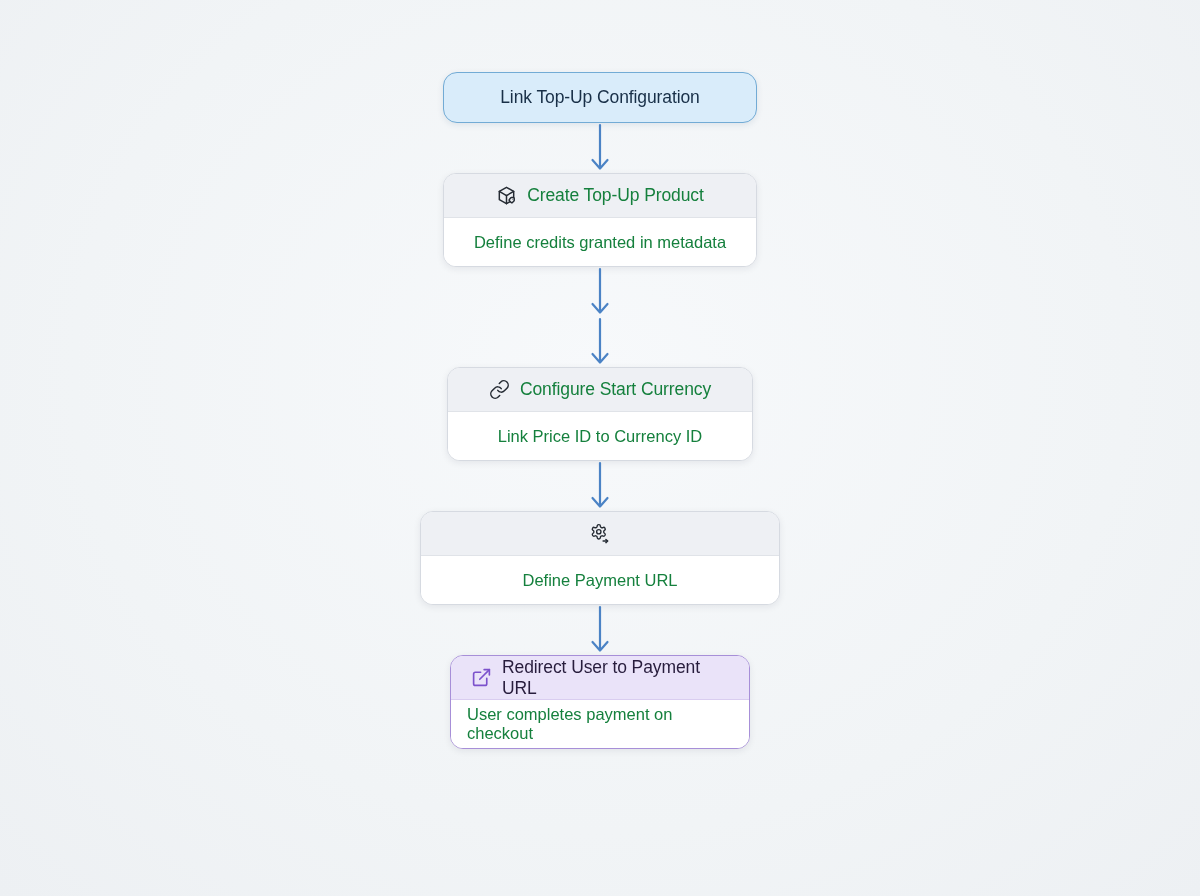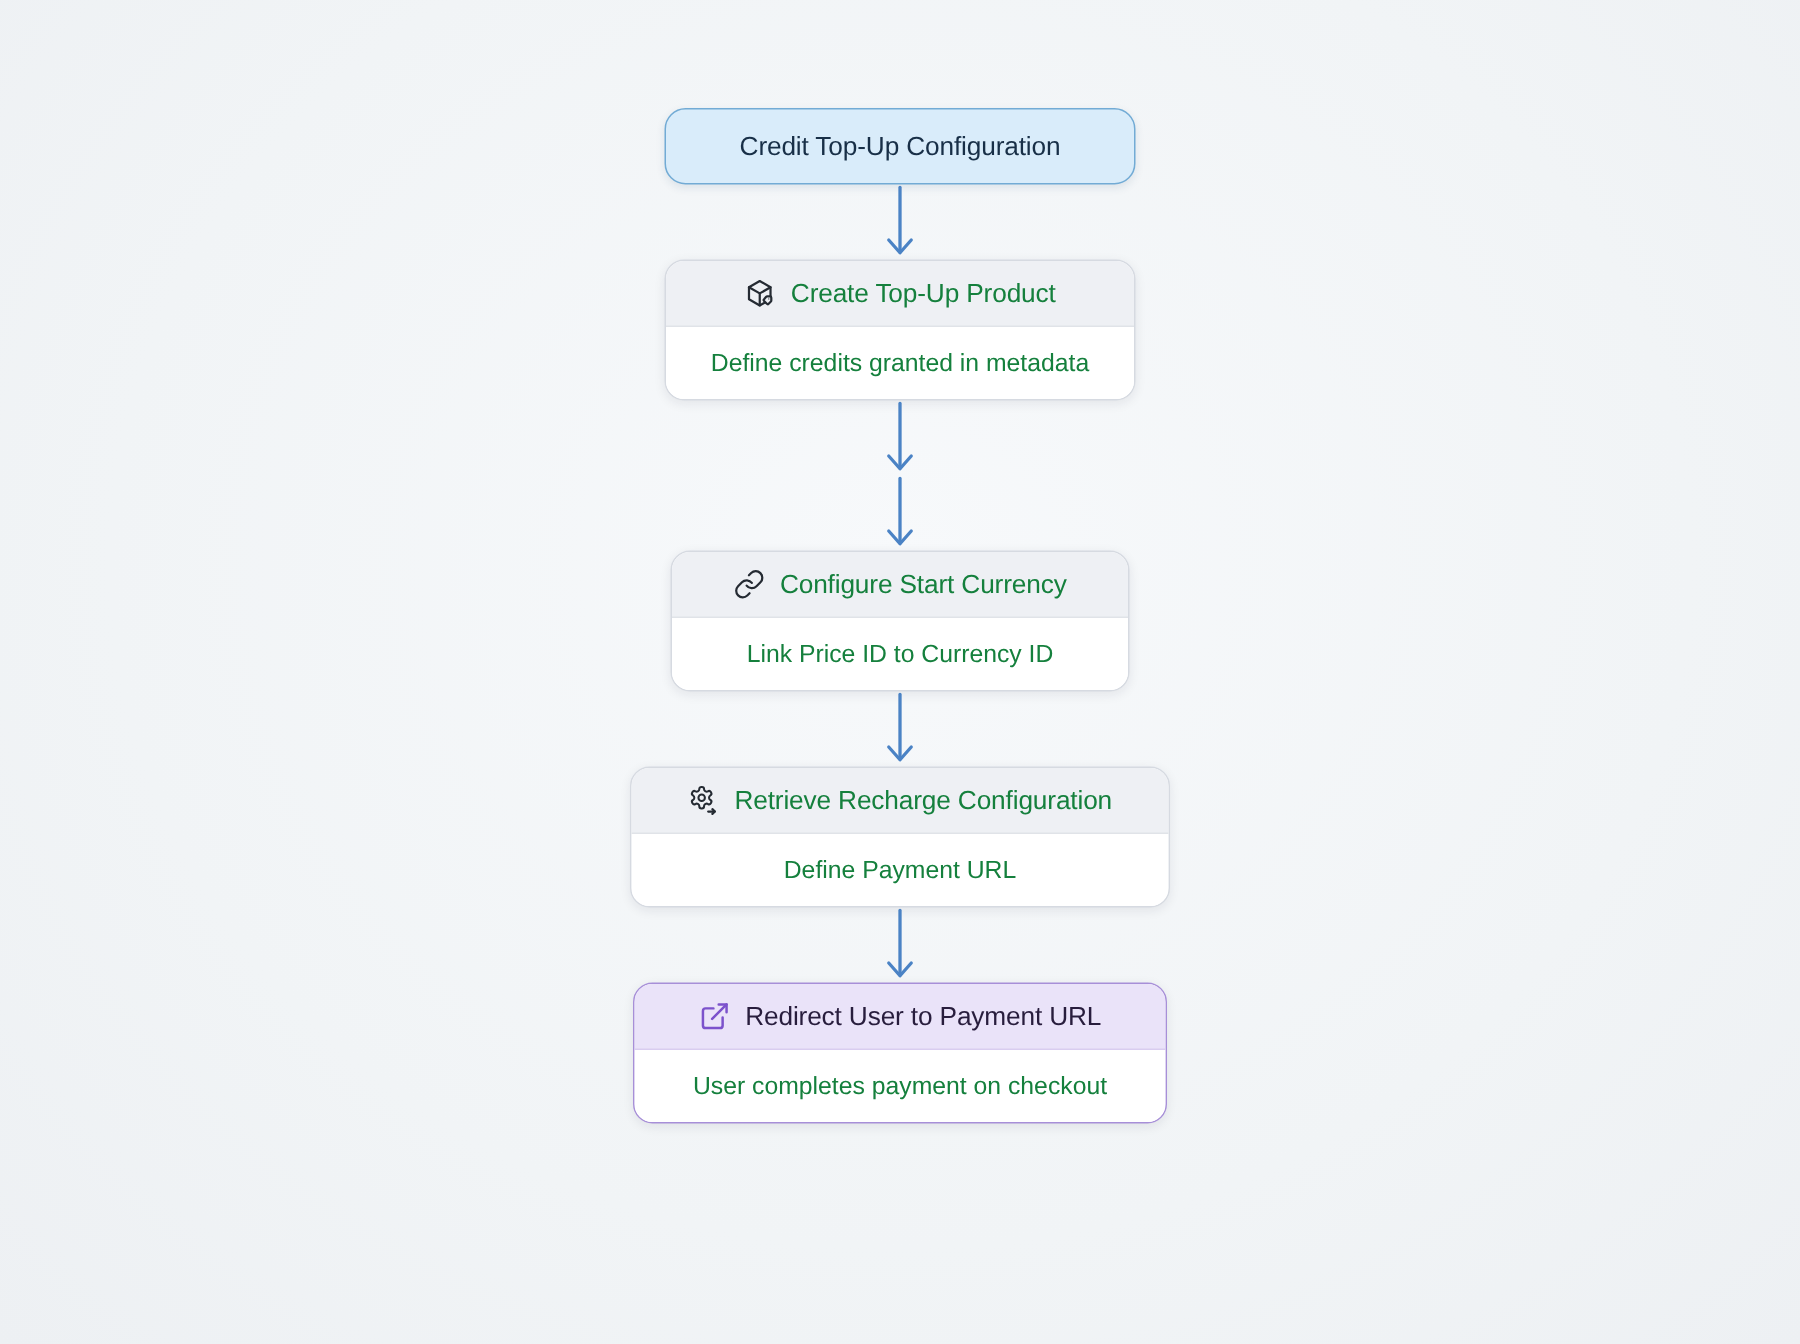--- a/index.html
+++ b/index.html
@@ -50,21 +50,21 @@
     border: 1px solid #d6dae1;
     border-radius: 13px;
     background: #ffffff;
     box-shadow: 0 2px 7px rgba(20, 30, 50, 0.08);
     overflow: hidden;
   }
   .w-1 { width: 314px; }
   .w-2 { width: 312px; }
   .w-3 { width: 306px; }
   .w-4 { width: 360px; }
-  .w-5 { width: 356px; }
+  .w-5 { width: 300px; }
 
   .step-header {
     background: #eef0f4;
     height: 44px;
     display: flex;
     align-items: center;
     justify-content: center;
     gap: 10px;
     border-bottom: 1px solid #e0e3e8;
     font-size: 17.5px;
@@ -101,21 +101,21 @@
   }
   .accent-purple .step-icon { color: #7c52cc; }
   .tag-fill { fill: #eef0f4; }
 </style>
 </head>
 <body>
 
 <div class="canvas">
 
   <div class="start-node">
-    <span>Credit Top-Up Configuration</span>
+    <span>Link Top-Up Configuration</span>
   </div>
 
   <div class="arrow">
     <svg width="24" height="50" viewBox="0 0 24 50">
       <g fill="none" stroke="#4b83c5" stroke-width="2.2" stroke-linecap="round" stroke-linejoin="round">
         <line x1="12" y1="2" x2="12" y2="45"></line>
         <polyline points="4.5,37 12,45.5 19.5,37"></polyline>
       </g>
     </svg>
   </div>
@@ -184,21 +184,20 @@
           <g transform="translate(0.2,0.2) scale(0.82)">
             <path d="M12.22 2h-.44a2 2 0 0 0-2 2v.18a2 2 0 0 1-1 1.73l-.43.25a2 2 0 0 1-2 0l-.15-.08a2 2 0 0 0-2.73.73l-.22.38a2 2 0 0 0 .73 2.73l.15.1a2 2 0 0 1 1 1.72v.51a2 2 0 0 1-1 1.74l-.15.09a2 2 0 0 0-.73 2.73l.22.38a2 2 0 0 0 2.73.73l.15-.08a2 2 0 0 1 2 0l.43.25a2 2 0 0 1 1 1.73V20a2 2 0 0 0 2 2h.44a2 2 0 0 0 2-2v-.18a2 2 0 0 1 1-1.73l.43-.25a2 2 0 0 1 2 0l.15.08a2 2 0 0 0 2.73-.73l.22-.39a2 2 0 0 0-.73-2.73l-.15-.08a2 2 0 0 1-1-1.74v-.5a2 2 0 0 1 1-1.74l.15-.09a2 2 0 0 0 .73-2.73l-.22-.38a2 2 0 0 0-2.73-.73l-.15.08a2 2 0 0 1-2 0l-.43-.25a2 2 0 0 1-1-1.73V4a2 2 0 0 0-2-2z"></path>
             <circle cx="12" cy="12" r="3"></circle>
           </g>
           <g stroke-width="1.7">
             <path d="M15 20.6h5"></path>
             <path d="m18.2 18.8 1.9 1.8-1.9 1.8"></path>
           </g>
         </svg>
       </span>
-      <span>Retrieve Recharge Configuration</span>
     </div>
     <div class="step-body">Define Payment URL</div>
   </div>
 
   <div class="arrow">
     <svg width="24" height="50" viewBox="0 0 24 50">
       <g fill="none" stroke="#4b83c5" stroke-width="2.2" stroke-linecap="round" stroke-linejoin="round">
         <line x1="12" y1="2" x2="12" y2="45"></line>
         <polyline points="4.5,37 12,45.5 19.5,37"></polyline>
       </g>

